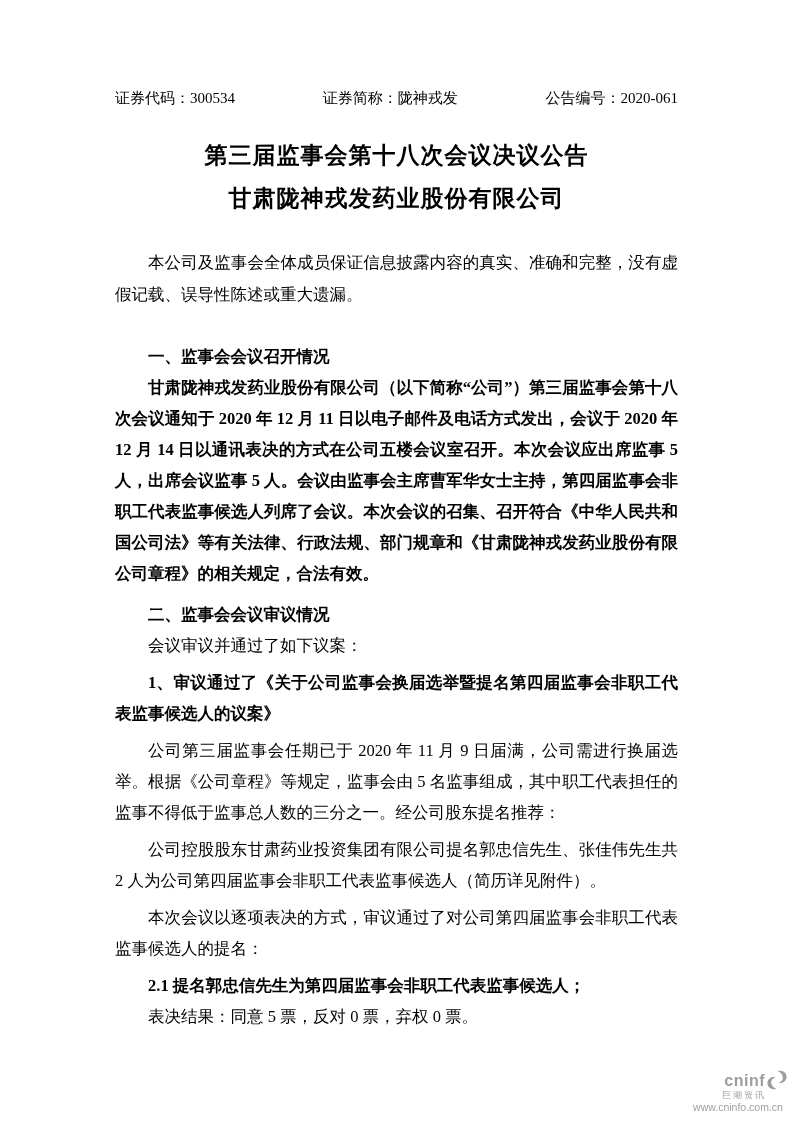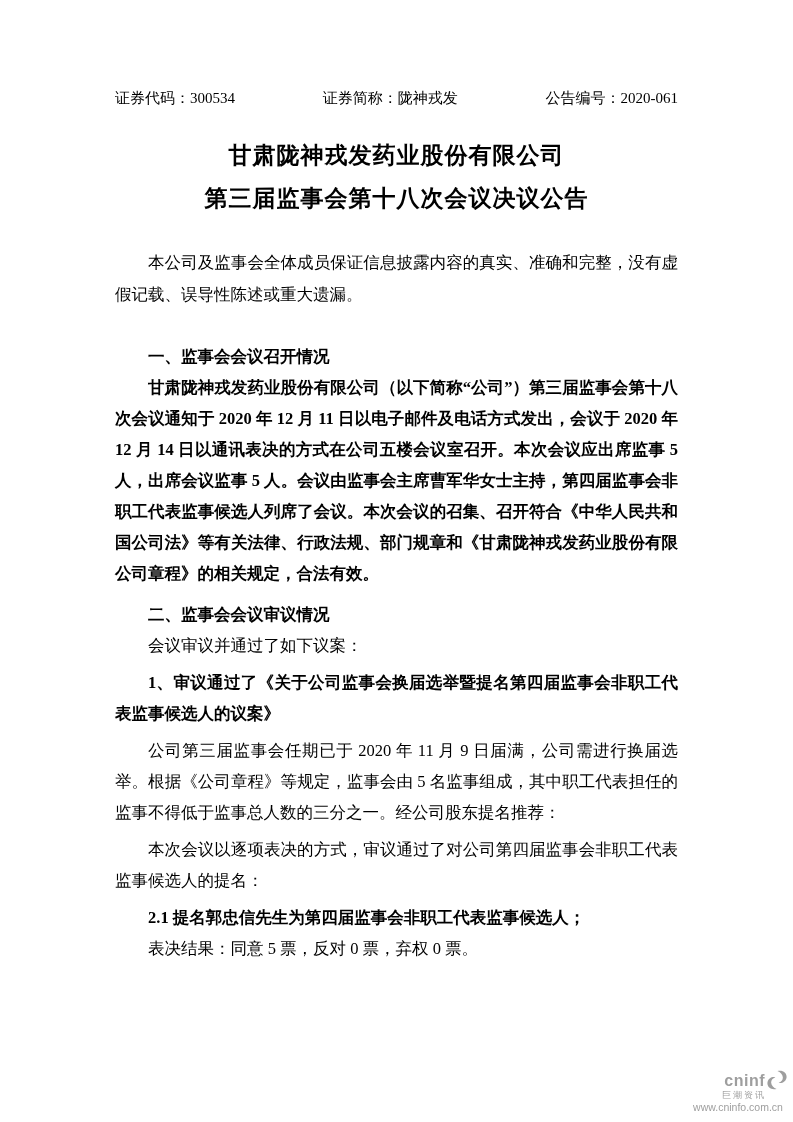--- a/index.html
+++ b/index.html
@@ -110,33 +110,34 @@
 
 <div class="page">
 
   <div class="header-row">
     <span>证券代码：300534</span>
     <span>证券简称：陇神戎发</span>
     <span>公告编号：2020-061</span>
   </div>
 
   <div class="doc-title">
+    <div>第三届监事会第十八次会议决议公告</div>
     <div>甘肃陇神戎发药业股份有限公司</div>
-    <div>第三届监事会第十八次会议决议公告</div>
   </div>
 
   <p class="notice">本公司及监事会全体成员保证信息披露内容的真实、准确和完整，没有虚假记载、误导性陈述或重大遗漏。</p>
 
   <div class="sec-heading first">一、监事会会议召开情况</div>
   <p class="para tight">甘肃陇神戎发药业股份有限公司（以下简称“公司”）第三届监事会第十八次会议通知于 2020 年 12 月 11 日以电子邮件及电话方式发出，会议于 2020 年 12 月 14 日以通讯表决的方式在公司五楼会议室召开。本次会议应出席监事 5 人，出席会议监事 5 人。会议由监事会主席曹军华女士主持，第四届监事会非职工代表监事候选人列席了会议。本次会议的召集、召开符合《中华人民共和国公司法》等有关法律、行政法规、部门规章和《甘肃陇神戎发药业股份有限公司章程》的相关规定，合法有效。</p>
 
   <div class="sec-heading second">二、监事会会议审议情况</div>
   <p class="para">会议审议并通过了如下议案：</p>
   <p class="para bold">1、审议通过了《关于公司监事会换届选举暨提名第四届监事会非职工代表监事候选人的议案》</p>
   <p class="para">公司第三届监事会任期已于 2020 年 11 月 9 日届满，公司需进行换届选举。根据《公司章程》等规定，监事会由 5 名监事组成，其中职工代表担任的监事不得低于监事总人数的三分之一。经公司股东提名推荐：</p>
+  <p class="para">公司控股股东甘肃药业投资集团有限公司提名郭忠信先生、张佳伟先生共 2 人为公司第四届监事会非职工代表监事候选人（简历详见附件）。</p>
   <p class="para">本次会议以逐项表决的方式，审议通过了对公司第四届监事会非职工代表监事候选人的提名：</p>
   <p class="para tight">2.1 提名郭忠信先生为第四届监事会非职工代表监事候选人；</p>
   <p class="para">表决结果：同意 5 票，反对 0 票，弃权 0 票。</p>
 
   <div class="cninfo-mark">
     <div class="cninfo-row1">
       <span class="cninfo-word">cninf</span>
       <span class="swirl-icon">
         <svg width="22" height="20" viewBox="0 0 24 22" xmlns="http://www.w3.org/2000/svg">
           <path fill="#9e9e9e" d="M12.5 1.2 C18.5 -0.6 23.5 3.6 22.4 8.8 C21.6 12.6 17.8 15 13.8 14.1 C16.8 13 18.6 10.8 18.4 8 C18.2 4.9 15.6 2.4 12.5 1.2 Z"></path>

